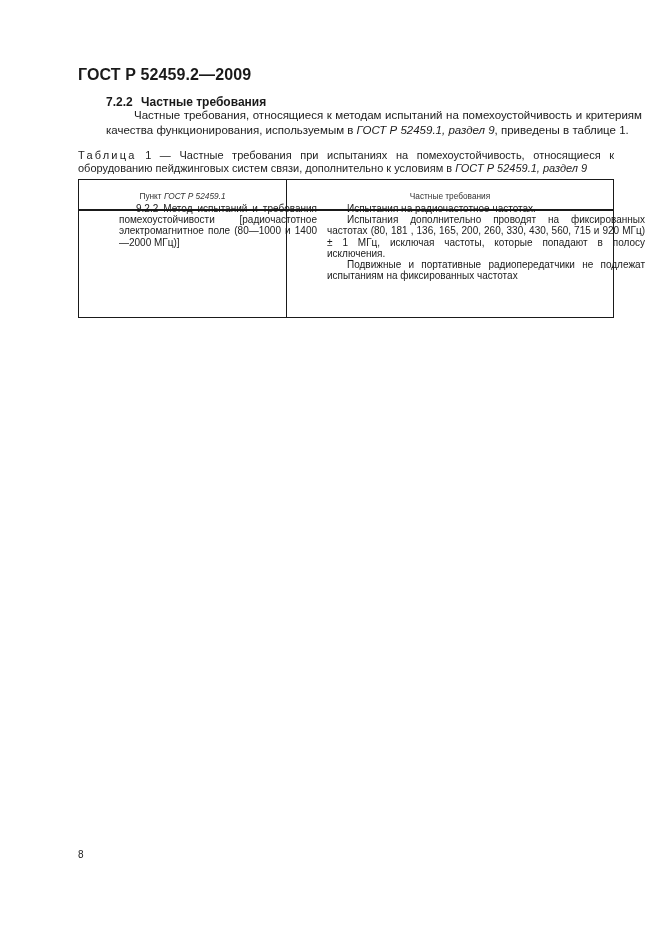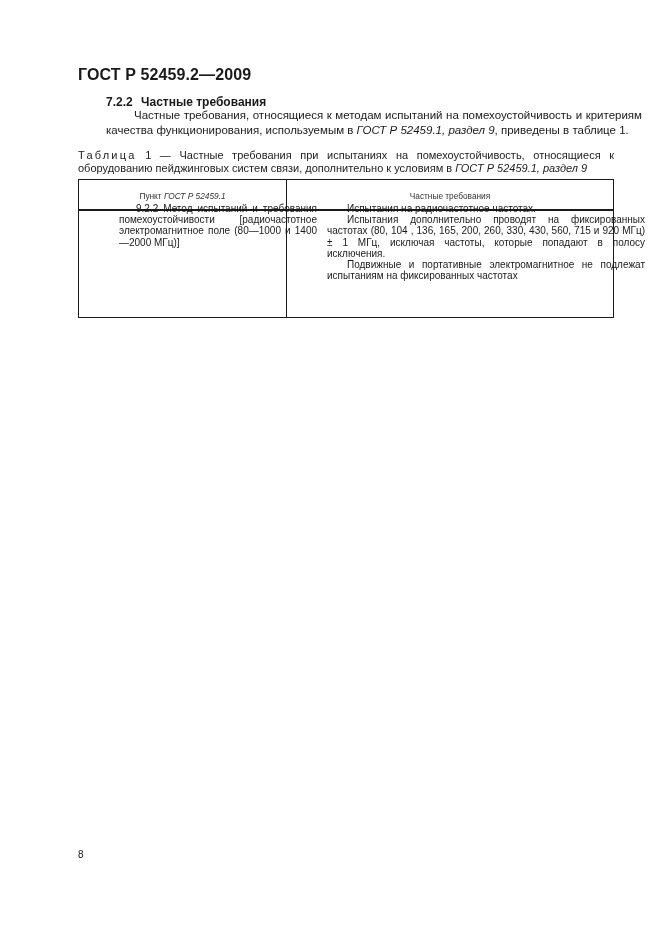--- a/index.html
+++ b/index.html
@@ -130,18 +130,18 @@
   <div class="thead">
     <div class="th col1"><span>Пункт </span><i>ГОСТ Р 52459.1</i></div>
     <div class="th col2">Частные требования</div>
   </div>
   <div class="vline"></div>
   <div class="td col1">
     <p>9.2.2 Метод испытаний и требования помехоустойчивости [радиочастотное электромагнитное поле (80—1000 и 1400—2000 МГц)]</p>
   </div>
   <div class="td col2">
     <p>Испытания на радиочастотное частотах.</p>
-    <p>Испытания дополнительно проводят на фиксированных частотах (80, 104 , 136, 165, 200, 260, 330, 430, 560, 715 и 920 МГц) ± 1 МГц, исключая частоты, которые попадают в полосу исключения.</p>
-    <p>Подвижные и портативные электромагнитное не подлежат испытаниям на фиксированных частотах</p>
+    <p>Испытания дополнительно проводят на фиксированных частотах (80, 181 , 136, 165, 200, 260, 330, 430, 560, 715 и 920 МГц) ± 1 МГц, исключая частоты, которые попадают в полосу исключения.</p>
+    <p>Подвижные и портативные радиопередатчики не подлежат испытаниям на фиксированных частотах</p>
   </div>
 </div>
 
 <div class="page-num">8</div>
 
 </body></html>

